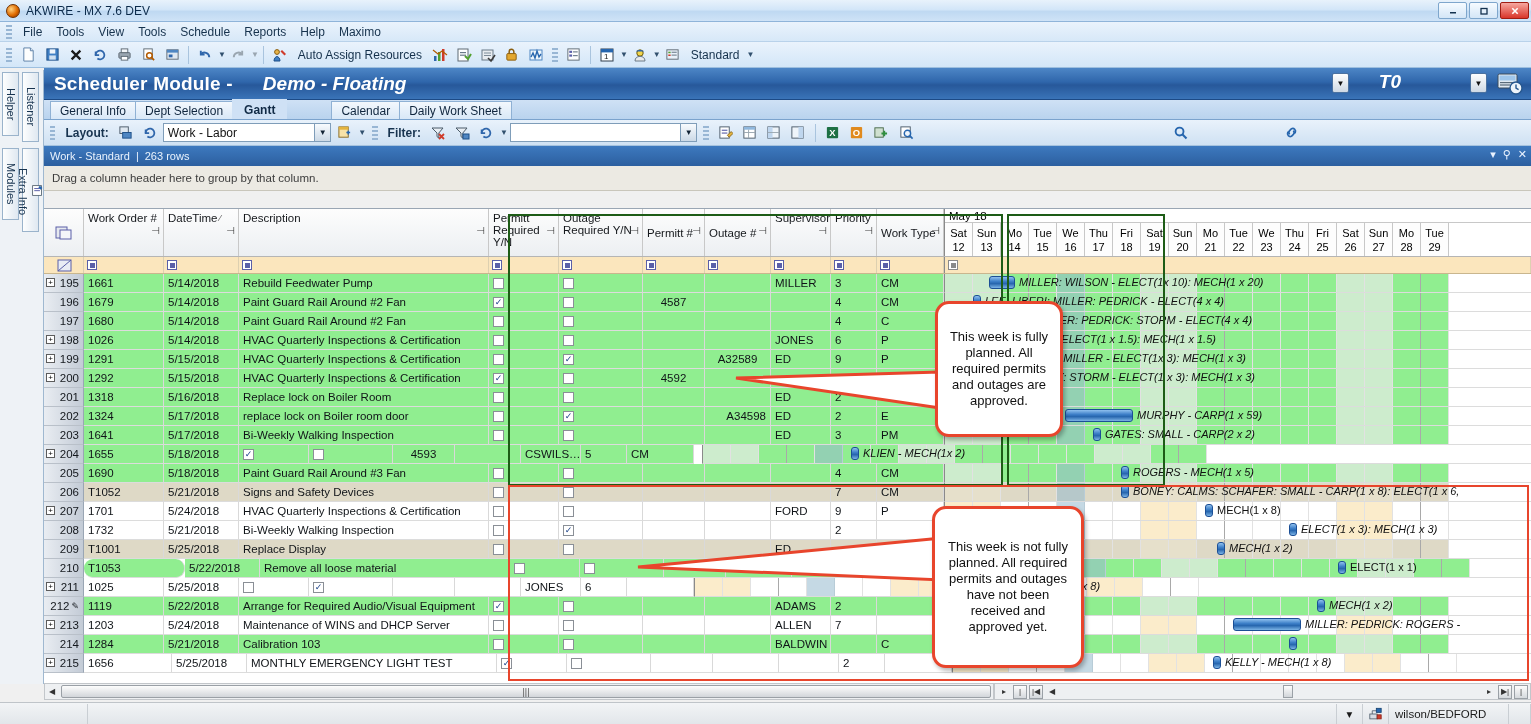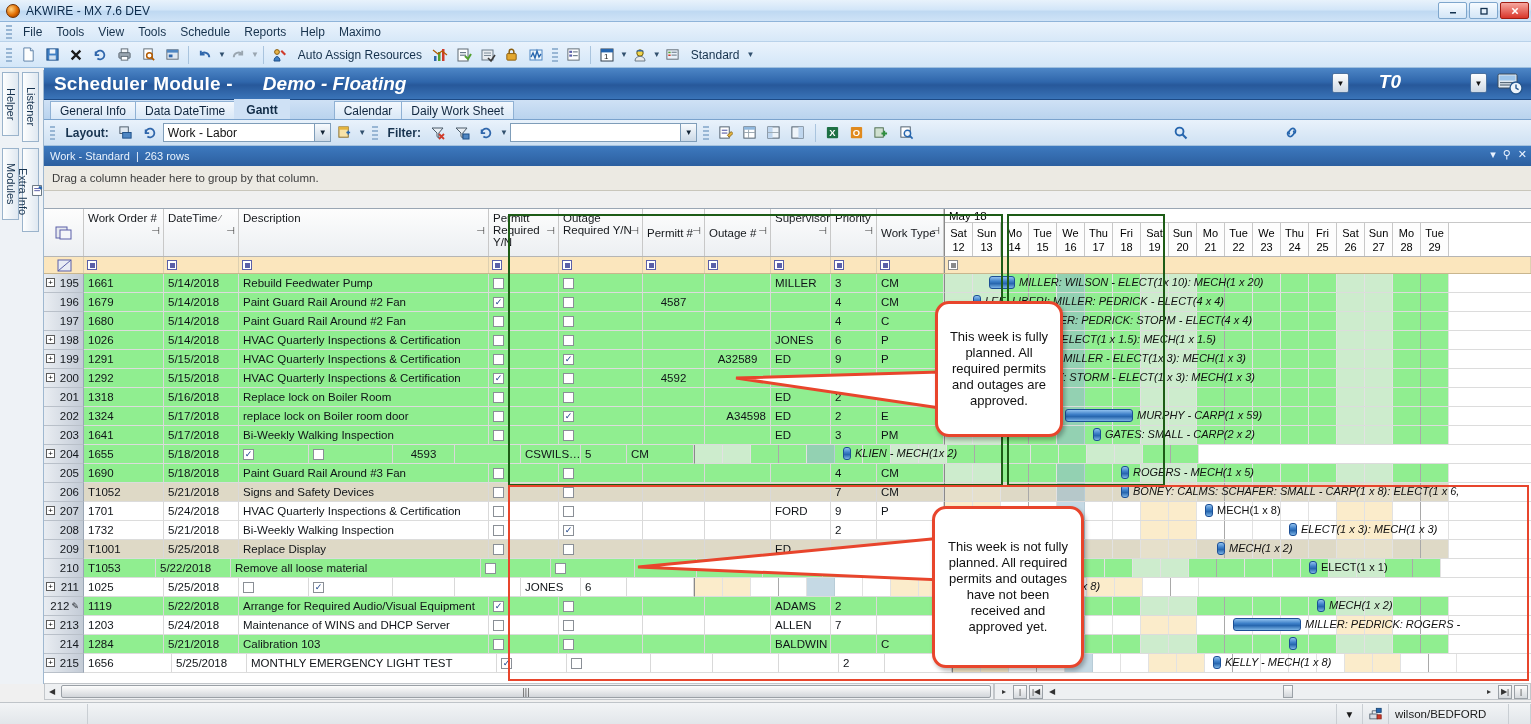--- a/index.html
+++ b/index.html
@@ -447,21 +447,21 @@
       <rect x="3" y="10" width="14" height="1.2" fill="#5a6b7a"></rect>
       <rect x="3" y="12.4" width="10" height="1.2" fill="#5a6b7a"></rect>
       <circle cx="19" cy="16" r="6" fill="#eef4fa" stroke="#27588f" stroke-width="1.4"></circle>
       <path d="M19 12.6V16l2.6 1.6" stroke="#27588f" stroke-width="1.4" fill="none"></path>
     </svg>
   </div>
 </div>
 
 <div class="tabrow">
   <div class="tab">General Info</div>
-  <div class="tab">Data DateTime</div>
+  <div class="tab">Dept Selection</div>
   <div class="tab sel">Gantt</div>
   <div class="tabgap"></div>
   <div class="tab">Calendar</div>
   <div class="tab">Daily Work Sheet</div>
 </div>
 
 <div class="layoutbar">
   <div class="grip"></div>
   <div class="lbl">Layout:</div>
   <div class="tbtn">
@@ -1344,21 +1344,21 @@
         </div>
         <div class="gc" style="width: 60px; background: rgb(144, 238, 144);">
           <span>CSWILS…</span>
         </div>
         <div class="gc" style="width: 46px; background: rgb(144, 238, 144);">
           <span>5</span>
         </div>
         <div class="gc" style="width: 67px; background: rgb(144, 238, 144);">
           <span>CM</span>
         </div>
-        <div class="gantt" style="flex: 1 1 0%; border-left: 1px solid rgb(138, 138, 138); border-bottom: 1px solid rgb(220, 220, 220); position: relative;">
+        <div class="gantt" style="flex: 1 1 0%; border-left: 1px solid rgb(138, 138, 138); border-bottom: 1px solid rgb(220, 220, 220); position: relative; margin-left: 8px;">
           <div style="position: absolute; left: 0px; top: 0px; width: 28px; height: 18px; background: rgb(205, 236, 205); border-right: 1px solid rgb(226, 226, 226);"></div>
           <div style="position: absolute; left: 28px; top: 0px; width: 28px; height: 18px; background: rgb(205, 236, 205); border-right: 1px solid rgb(226, 226, 226);"></div>
           <div style="position: absolute; left: 56px; top: 0px; width: 28px; height: 18px; background: rgb(144, 238, 144); border-right: 1px solid rgb(169, 169, 169);"></div>
           <div style="position: absolute; left: 84px; top: 0px; width: 28px; height: 18px; background: rgb(144, 238, 144); border-right: 1px solid rgb(226, 226, 226);"></div>
           <div style="position: absolute; left: 112px; top: 0px; width: 28px; height: 18px; background: rgb(144, 238, 144); border-right: 1px solid rgb(226, 226, 226);"></div>
           <div style="position: absolute; left: 140px; top: 0px; width: 28px; height: 18px; background: rgb(144, 238, 144); border-right: 1px solid rgb(226, 226, 226);"></div>
           <div style="position: absolute; left: 168px; top: 0px; width: 28px; height: 18px; background: rgb(144, 238, 144); border-right: 1px solid rgb(226, 226, 226);"></div>
           <div style="position: absolute; left: 196px; top: 0px; width: 28px; height: 18px; background: rgb(205, 236, 205); border-right: 1px solid rgb(226, 226, 226);"></div>
           <div style="position: absolute; left: 224px; top: 0px; width: 28px; height: 18px; background: rgb(205, 236, 205); border-right: 1px solid rgb(226, 226, 226);"></div>
           <div style="position: absolute; left: 252px; top: 0px; width: 28px; height: 18px; background: rgb(144, 238, 144); border-right: 1px solid rgb(169, 169, 169);"></div>
@@ -1663,21 +1663,21 @@
           <div style="position: absolute; left: 476px; top: 0px; width: 28px; height: 18px; background: rgb(222, 217, 198); border-right: 1px solid rgb(226, 226, 226);"></div>
           <div style="position: absolute; left: 112px; top: 0px; width: 28px; height: 18px; background: rgba(150, 185, 205, 0.55);"></div>
           <div class="gbar" style="left: 272px; width: 8px; top: 2px;"></div>
           <div class="glabel" style="left: 284px; top: 2px;">MECH(1 x 2)</div>
         </div>
       </div>
       <div class="grow">
         <div class="rowhdr">
           <span>210</span>
         </div>
-        <div class="gc" style="width: 72px; background: rgb(144, 238, 144);">
+        <div class="gc" style="width: 101px; background: rgb(144, 238, 144); border-radius: 9px;">
           <span>T1053</span>
         </div>
         <div class="gc" style="width: 75px; background: rgb(144, 238, 144);">
           <span>5/22/2018</span>
         </div>
         <div class="gc" style="width: 250px; background: rgb(144, 238, 144);">
           <span>Remove all loose material</span>
         </div>
         <div class="gc" style="width: 70px; background: rgb(144, 238, 144);">
           <span class="chk"></span>

